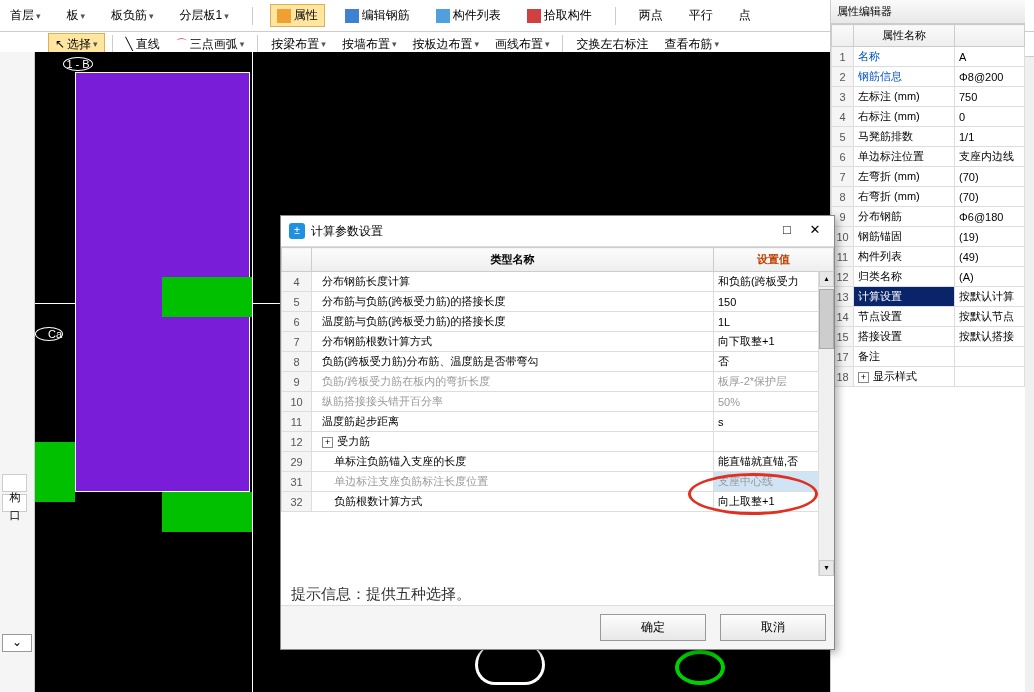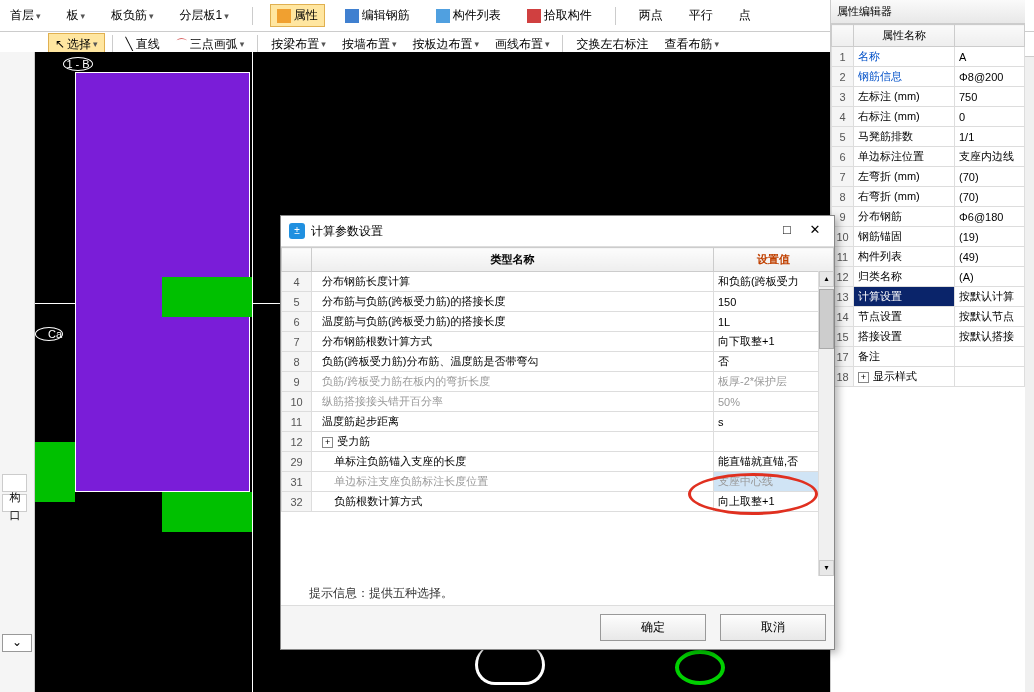--- a/index.html
+++ b/index.html
@@ -42,21 +42,21 @@
 .param-table{width:100%;border-collapse:collapse}
 .param-table th{background:linear-gradient(#fcfcfc,#eee);border:1px solid #ccc;padding:4px;font-weight:bold;font-size:11px}
 .param-table th.val{color:#c04000}
 .param-table td{border:1px solid #ddd;padding:2px 4px;font-size:11px;height:18px}
 .param-table td.num{background:#f5f5f5;text-align:center;width:30px;color:#555}
 .param-table td.gray{color:#999}
 .param-table td.val{width:120px}
 .param-table tr.sel td.val{background:#d0e4f5}
 .tree-exp{display:inline-block;width:11px;height:11px;border:1px solid #888;text-align:center;line-height:9px;font-size:9px;margin-right:4px}
 .red-circle{position:absolute;left:688px;top:473px;width:130px;height:42px;border:3px solid #e03020;border-radius:50%;pointer-events:none;z-index:10}
-.hint{padding:8px 28px;color:#333;font-size:12px}
+.hint{padding:8px 10px;color:#333;font-size:15px}
 .dlg-footer{position:absolute;bottom:0;left:0;right:0;padding:8px;display:flex;justify-content:flex-end;gap:14px;background:#f5f5f5;border-top:1px solid #ddd}
 .btn{padding:4px 40px;background:linear-gradient(#fdfdfd,#e8e8e8);border:1px solid #999;cursor:pointer;font-size:12px}
 .scrollbar{position:absolute;right:0;top:24px;width:16px;height:305px;background:#f0f0f0;border-left:1px solid #ddd}
 .sb-btn{height:16px;background:#e8e8e8;border:1px solid #ccc;text-align:center;font-size:8px;line-height:14px}
 .sb-thumb{height:60px;background:#cdcdcd;border:1px solid #aaa;margin-top:2px}
 .ico-sm{display:inline-block;width:14px;height:14px;vertical-align:middle}
 </style>
 </head>
 <body>
 

